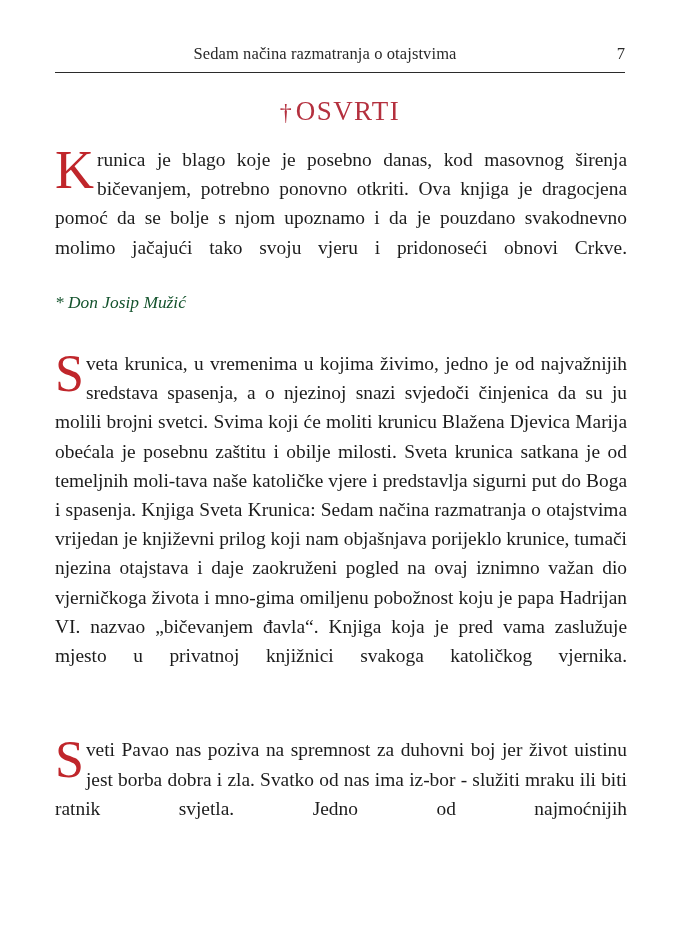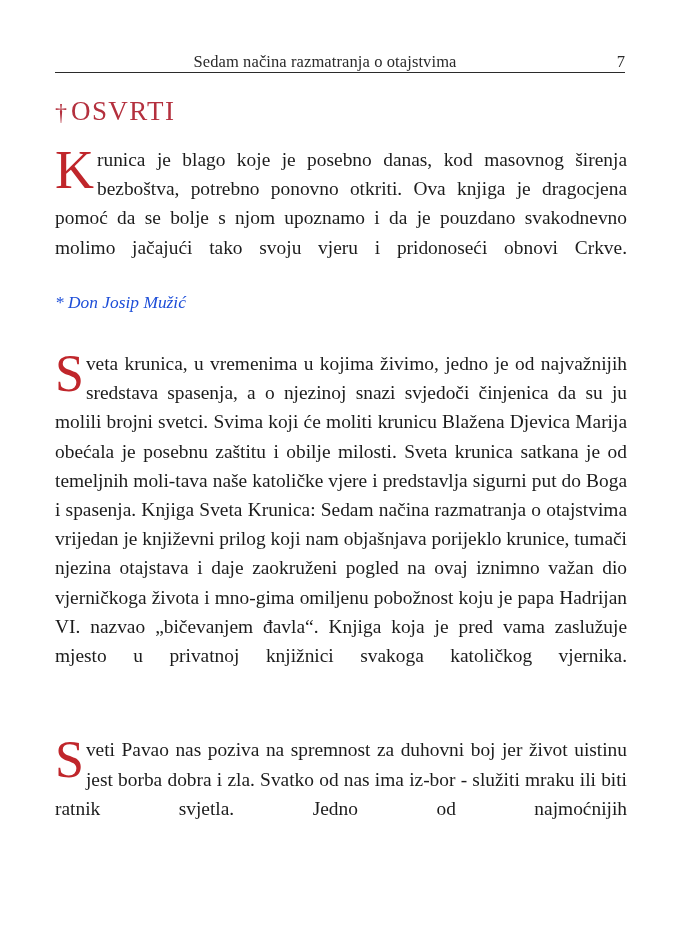--- a/index.html
+++ b/index.html
@@ -19,21 +19,21 @@
     position: relative;
     width: 680px;
     height: 935px;
     box-sizing: border-box;
   }
 
   
   .running-head {
     position: absolute;
     left: 55px;
-    top: 52px;
+    top: 44px;
     width: 570px;
     height: 26px;
   }
   .running-head-title {
     position: absolute;
     left: 0;
     top: 0;
     width: 540px;
     text-align: center;
     font-size: 16.5px;
@@ -56,21 +56,21 @@
     height: 1px;
     background: #2b2b2b;
   }
 
   
   .section-title {
     position: absolute;
     left: 55px;
     top: 96px;
     width: 570px;
-    text-align: left;
+    text-align: center;
     font-size: 27px;
     color: #b4303e;
     letter-spacing: 1.4px;
   }
   .section-title .dagger {
     font-size: 24px;
     letter-spacing: 0;
     margin-right: 4px;
   }
 
@@ -113,21 +113,21 @@
   .dropcap-s {
     font-size: 52px;
     line-height: 44px;
     padding-right: 1px;
   }
 
   .attribution {
     font-size: 17.4px;
     line-height: 22px;
     font-style: italic;
-    color: #1d4ed8;
+    color: #14532d;
     margin: 0;
     text-align: left;
     clear: both;
   }
 
   .gap-after-first { height: 36px; }
   .gap-after-second { height: 36px; }
 </style>
 </head>
 <body>
@@ -141,21 +141,21 @@
 
   <div class="header-rule"></div>
 
   <div class="section-title">
     <span class="dagger">†</span><span>OSVRTI</span>
   </div>
 
   <div class="content">
 
     <div class="review">
-      <p class="review-body"><span class="dropcap">K</span><span>runica je blago koje je posebno danas, kod masovnog širenja bezboštva, potrebno ponovno otkriti. Ova knjiga je dragocjena pomoć da se bolje s njom upoznamo i da je pouzdano svakodnevno molimo jačajući tako svoju vjeru i pridonoseći obnovi Crkve.</span></p>
+      <p class="review-body"><span class="dropcap">K</span><span>runica je blago koje je posebno danas, kod masovnog širenja bičevanjem, potrebno ponovno otkriti. Ova knjiga je dragocjena pomoć da se bolje s njom upoznamo i da je pouzdano svakodnevno molimo jačajući tako svoju vjeru i pridonoseći obnovi Crkve.</span></p>
       <p class="attribution">* Don Josip Mužić</p>
     </div>
 
     <div class="gap-after-first"></div>
 
     <div class="review">
       <p class="review-body"><span class="dropcap dropcap-s">S</span><span>veta krunica, u vremenima u kojima živimo, jedno je od najvažnijih sredstava spasenja, a o njezinoj snazi svjedoči činjenica da su ju molili brojni svetci. Svima koji će moliti krunicu Blažena Djevica Marija obećala je posebnu zaštitu i obilje milosti. Sveta krunica satkana je od temeljnih moli-tava naše katoličke vjere i predstavlja sigurni put do Boga i spasenja. Knjiga Sveta Krunica: Sedam načina razmatranja o otajstvima vrijedan je književni prilog koji nam objašnjava porijeklo krunice, tumači njezina otajstava i daje zaokruženi pogled na ovaj iznimno važan dio vjerničkoga života i mno-gima omiljenu pobožnost koju je papa Hadrijan VI. nazvao „bičevanjem đavla“. Knjiga koja je pred vama zaslužuje mjesto u privatnoj knjižnici svakoga katoličkog vjernika.</span></p>
     </div>
 
     <div class="gap-after-second"></div>

